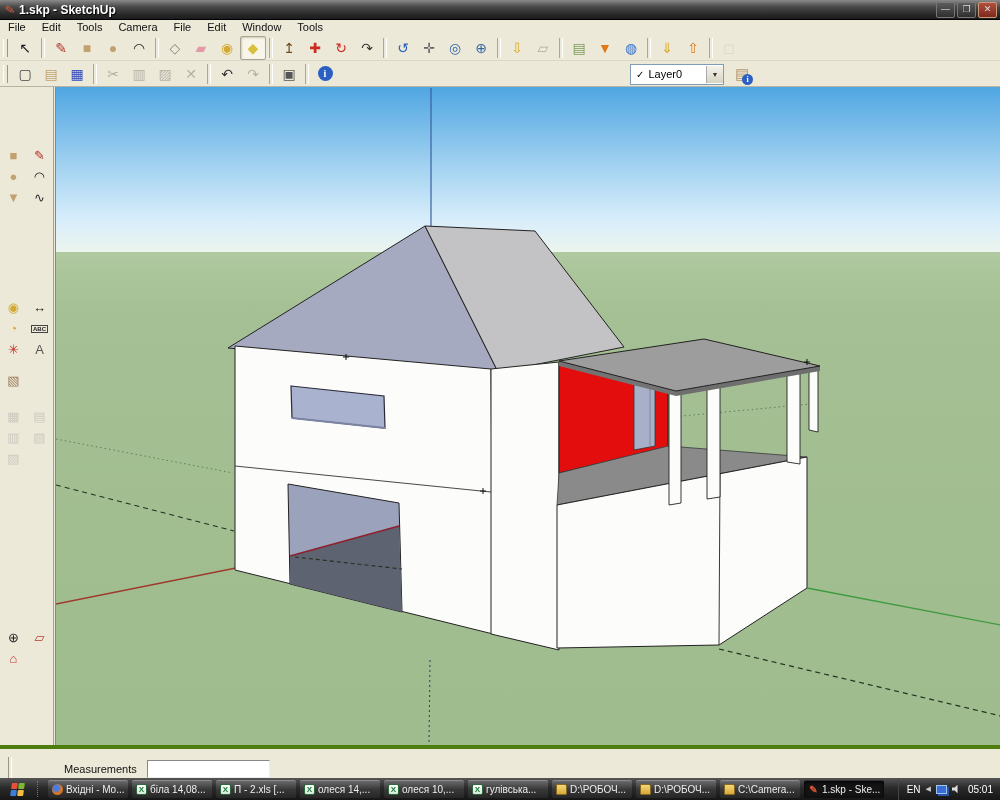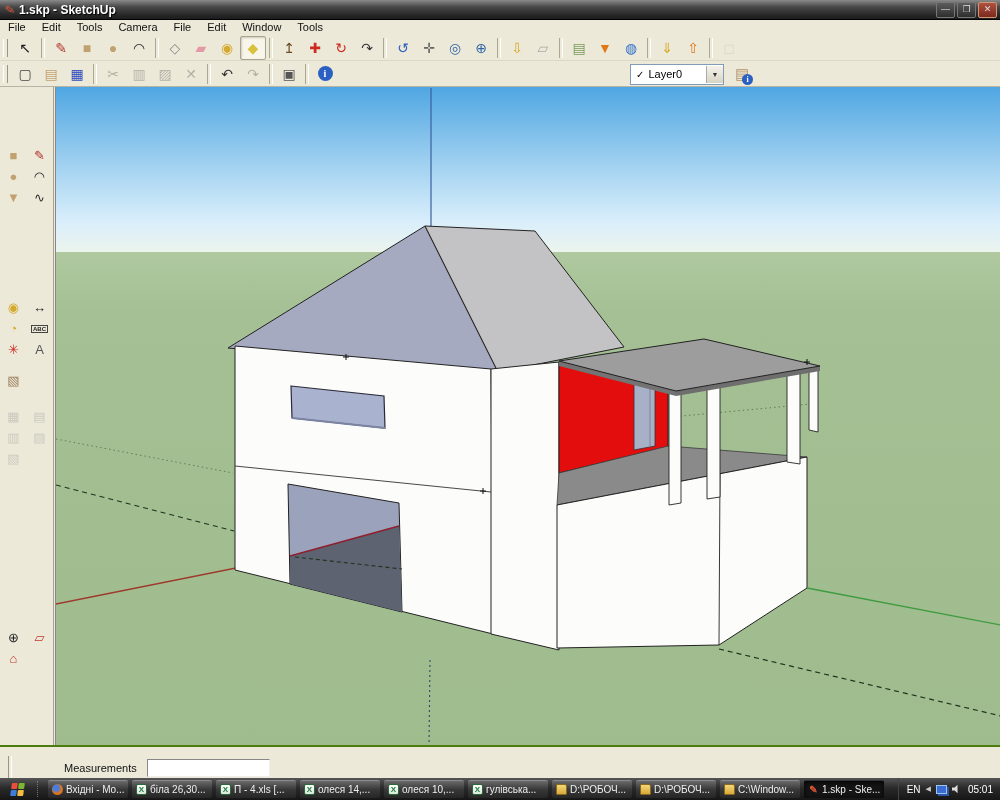--- a/index.html
+++ b/index.html
@@ -60,21 +60,21 @@
   .palbtn{width:26px;height:21px;display:flex;align-items:center;justify-content:center;}
   .palbtn .glyph{font-size:13px;line-height:1;}
   .palbtn.small-glyph .glyph{font-size:6px;font-weight:bold;border:1px solid #444;padding:0 1px;}
   .palbtn.disabled{opacity:.4;filter:grayscale(70%);}
   .g2{margin-top:89px;} .g3{margin-top:10px;} .g4{margin-top:15px;} .g5{margin-top:158px;}
   
   .viewport{position:absolute;left:55px;top:87px;width:945px;height:658px;
     border-left:1px solid #888;box-sizing:border-box;}
   
   .statusbar{position:absolute;left:0;top:745px;width:1000px;height:44px;background:#ece9d8;
-    border-top:2px solid #4d7c0f;display:flex;align-items:center;box-sizing:border-box;}
+    border-top:4px solid #4d7c0f;display:flex;align-items:center;box-sizing:border-box;}
   .statusbar .vsep{width:2px;height:24px;margin-left:8px;border-left:1px solid #9a9684;
     border-right:1px solid #fff;}
   .mlabel{font-size:11px;color:#111;margin-left:52px;}
   .minput{margin-left:10px;width:115px;height:16px;background:#fff;border:1px solid #888;
     border-bottom-color:#eee;border-right-color:#eee;font-size:11px;padding:0 3px;}
   
   .taskbar{position:absolute;left:0;top:778px;width:1000px;height:22px;
     background:linear-gradient(#555,#2a2a2a 45%,#161616);display:flex;align-items:center;
     padding:0 2px;box-sizing:border-box;gap:4px;}
   .startbtn{width:30px;height:18px;display:flex;align-items:center;justify-content:center;
@@ -436,25 +436,25 @@
   </span>
   <span class="qsep"></span>
   <span style="display:flex;align-items:center;gap:4px;flex:1;overflow:hidden;">
 
   <span class="task">
         <span class="tbic ic-firefox"></span>
         <span class="tlabel">Вхідні - Mo...</span>
       </span>
       <span class="task">
         <span class="tbic ic-excel">X</span>
-        <span class="tlabel">біла 26,30...</span>
+        <span class="tlabel">біла 14,08...</span>
       </span>
       <span class="task">
         <span class="tbic ic-excel">X</span>
-        <span class="tlabel">П - 4.xls [...</span>
+        <span class="tlabel">П - 2.xls [...</span>
       </span>
       <span class="task">
         <span class="tbic ic-excel">X</span>
         <span class="tlabel">олеся 14,...</span>
       </span>
       <span class="task">
         <span class="tbic ic-excel">X</span>
         <span class="tlabel">олеся 10,...</span>
       </span>
       <span class="task">
@@ -464,21 +464,21 @@
       <span class="task">
         <span class="tbic ic-folder"></span>
         <span class="tlabel">D:\РОБОЧ...</span>
       </span>
       <span class="task">
         <span class="tbic ic-folder"></span>
         <span class="tlabel">D:\РОБОЧ...</span>
       </span>
       <span class="task">
         <span class="tbic ic-folder"></span>
-        <span class="tlabel">C:\Window...</span>
+        <span class="tlabel">C:\Camera...</span>
       </span>
       <span class="task active">
         <span class="tbic ic-sketchup">✎</span>
         <span class="tlabel">1.skp - Ske...</span>
       </span>
     </span>
   <span class="tray">
     <span>EN</span>
     <span class="arr">◀</span>
     <span class="netic"></span>

